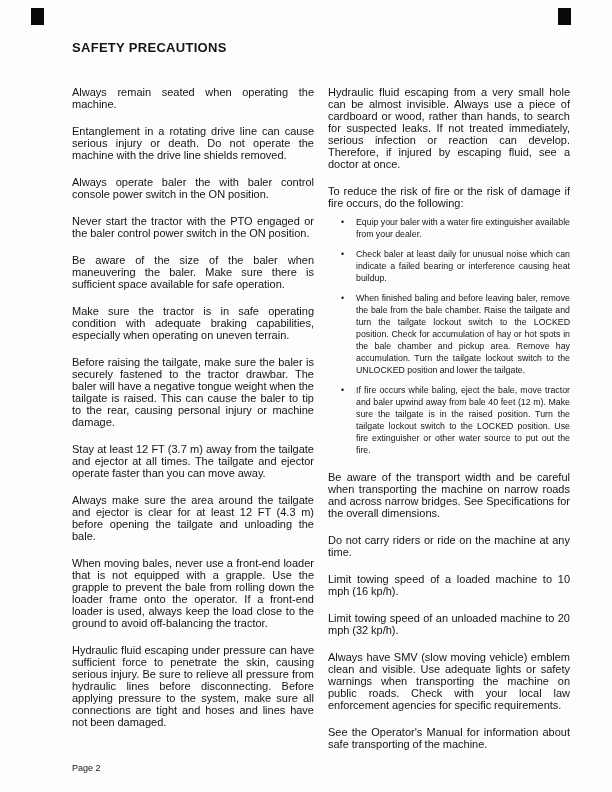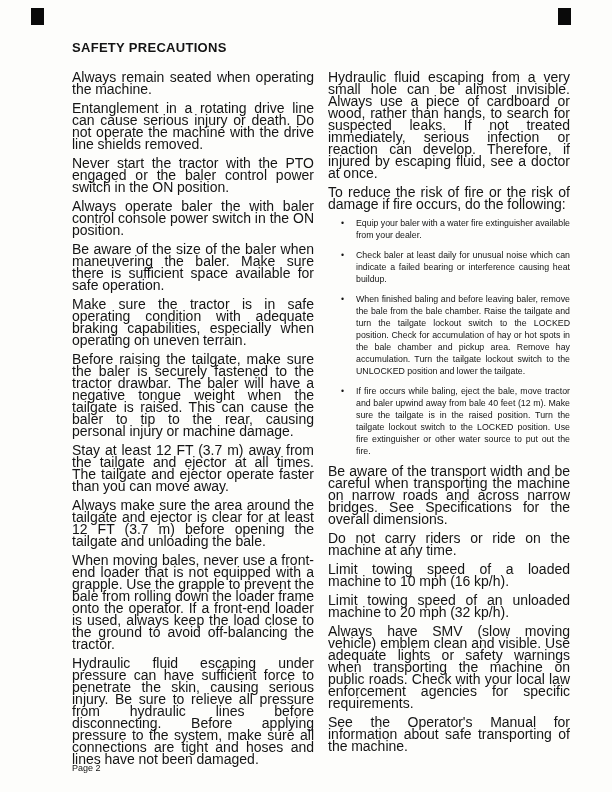--- a/index.html
+++ b/index.html
@@ -29,25 +29,26 @@
   }
   .columns {
     position: absolute;
     left: 72px; top: 71px;
     width: 498px;
     display: flex;
     gap: 14px;
   }
   .col { width: 242px; }
   .col p {
-    font-size: 14px;
+    font-size: 11px;
     line-height: 12px;
     text-align: justify;
     margin-bottom: 7px;
     word-spacing: -0.2px;
+    margin-top: 15px;
   }
   ul.bullets {
     list-style: none;
     margin: 2px 0 7px 0;
   }
   li.bullet-item {
     display: flex;
     margin-bottom: 8px;
     padding-left: 13px;
     font-size: 8.8px;
@@ -74,27 +75,27 @@
 <div class="reg-mark reg-tl"></div>
 <div class="reg-mark reg-tr"></div>
 
 <div class="doc-header">SAFETY PRECAUTIONS</div>
 
 <div class="columns">
 
   <div class="col">
     <p>Always remain seated when operating the machine.</p>
     <p>Entanglement in a rotating drive line can cause serious injury or death. Do not operate the machine with the drive line shields removed.</p>
+    <p>Always operate baler the with baler control console power switch in the ON position.</p>
     <p>Never start the tractor with the PTO engaged or the baler control power switch in the ON position.</p>
-    <p>Always operate baler the with baler control console power switch in the ON position.</p>
     <p>Be aware of the size of the baler when maneuvering the baler. Make sure there is sufficient space available for safe operation.</p>
     <p>Make sure the tractor is in safe operating condition with adequate braking capabilities, especially when operating on uneven terrain.</p>
     <p>Before raising the tailgate, make sure the baler is securely fastened to the tractor drawbar. The baler will have a negative tongue weight when the tailgate is raised. This can cause the baler to tip to the rear, causing personal injury or machine damage.</p>
     <p>Stay at least 12 FT (3.7 m) away from the tailgate and ejector at all times. The tailgate and ejector operate faster than you can move away.</p>
-    <p>Always make sure the area around the tailgate and ejector is clear for at least 12 FT (3.7 m) before opening the tailgate and unloading the bale.</p>
+    <p>Always make sure the area around the tailgate and ejector is clear for at least 12 FT (4.3 m) before opening the tailgate and unloading the bale.</p>
     <p>When moving bales, never use a front-end loader that is not equipped with a grapple. Use the grapple to prevent the bale from rolling down the loader frame onto the operator. If a front-end loader is used, always keep the load close to the ground to avoid off-balancing the tractor.</p>
     <p>Hydraulic fluid escaping under pressure can have sufficient force to penetrate the skin, causing serious injury. Be sure to relieve all pressure from hydraulic lines before disconnecting. Before applying pressure to the system, make sure all connections are tight and hoses and lines have not been damaged.</p>
   </div>
 
   <div class="col">
     <p>Hydraulic fluid escaping from a very small hole can be almost invisible. Always use a piece of cardboard or wood, rather than hands, to search for suspected leaks. If not treated immediately, serious infection or reaction can develop. Therefore, if injured by escaping fluid, see a doctor at once.</p>
     <p>To reduce the risk of fire or the risk of damage if fire occurs, do the following:</p>
 
     <ul class="bullets">
       <li class="bullet-item">

